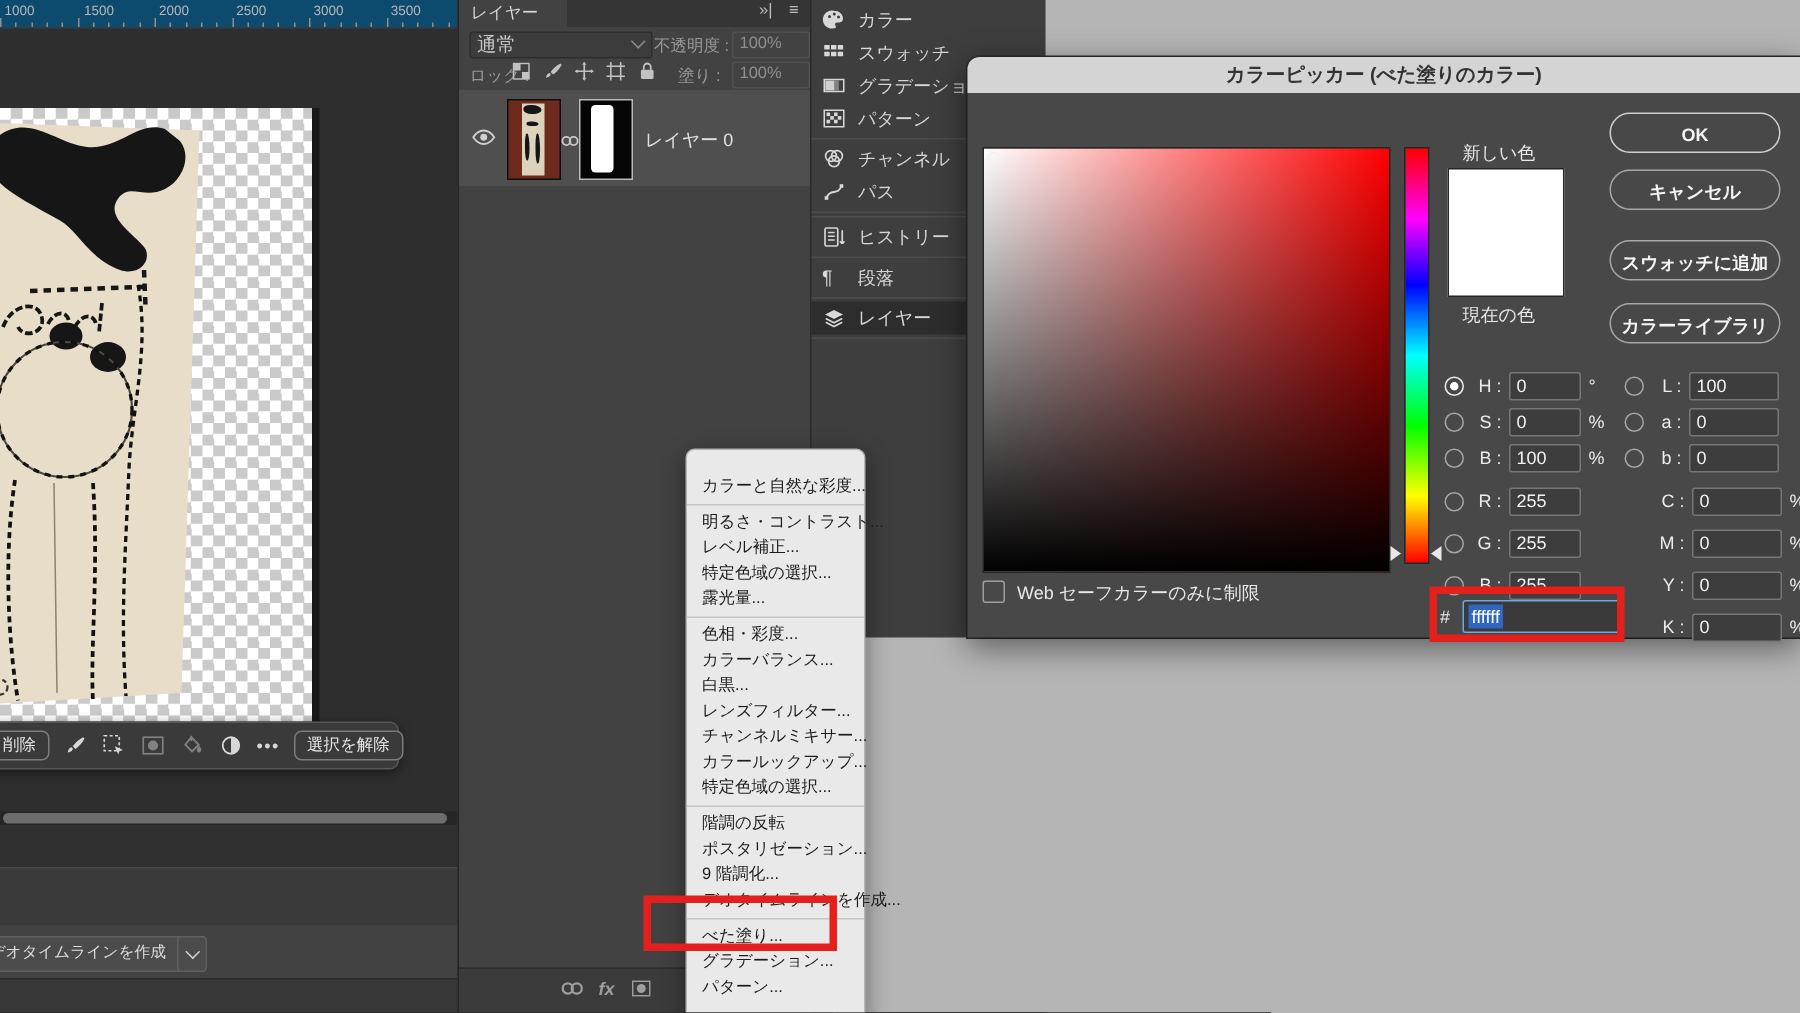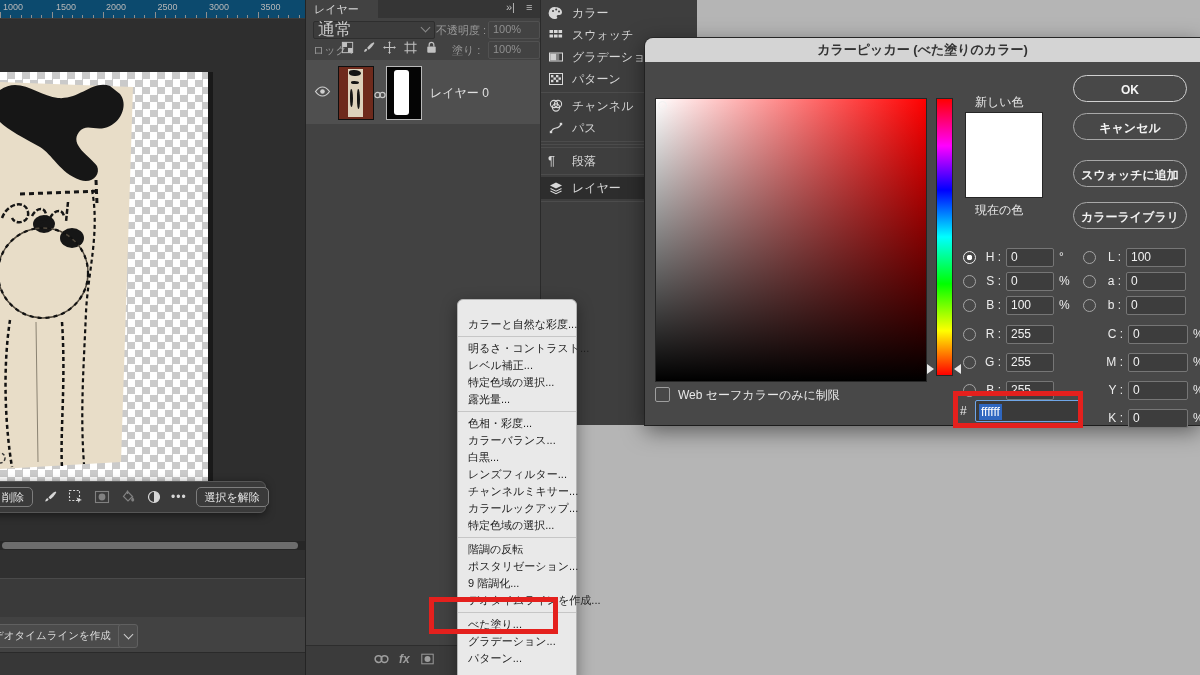--- a/index.html
+++ b/index.html
@@ -44,21 +44,21 @@
   .chev.dim{border-color:#8a8a8a;}
 
   
   #layers-panel{position:absolute;left:305px;top:0;width:235px;height:675px;background:#424242;border-left:1px solid #242424;}
   #lp-tabbar{position:absolute;left:0;top:0;width:235px;height:18px;background:#353535;}
   #lp-tab{position:absolute;left:0;top:0;height:18px;width:64px;background:#424242;color:#d6d6d6;
     font-size:11px;line-height:18px;padding-left:8px;}
   .lp-tab-ic{position:absolute;top:1px;color:#bdbdbd;font-size:11px;}
   #lp-blendrow{position:absolute;left:0;top:20px;width:235px;height:18px;}
   .dd-box{position:absolute;background:#3c3c3c;border:1px solid #2e2e2e;border-radius:2px;height:16px;
-    font-size:17px;color:#c9c9c9;line-height:15px;padding:0 4px;}
+    font-size:13px;color:#c9c9c9;line-height:15px;padding:0 4px;}
   .dim-label{position:absolute;font-size:11px;color:#989898;}
   .valbox{position:absolute;height:16px;border:1px solid #515151;border-radius:2px;font-size:11px;
     color:#8f8f8f;line-height:15px;padding:0 4px;background:transparent;}
   #lp-lockrow{position:absolute;left:0;top:40px;width:235px;height:18px;}
   #lock-icons{position:absolute;left:34px;top:0;display:flex;gap:6px;}
   #lock-icons span{width:15px;height:15px;color:#c2c2c2;display:inline-flex;}
   #lock-icons svg{width:15px;height:15px;}
   #layer-row{position:absolute;left:0;top:60px;width:235px;height:64px;background:#4f4f4f;}
   #eye-btn{position:absolute;left:8px;top:24px;width:17px;height:15px;color:#cfcfcf;}
   #eye-btn svg{width:17px;height:15px;}
@@ -425,20 +425,30 @@
           <svg viewBox="0 0 16 16" xmlns="http://www.w3.org/2000/svg">
             <path d="M3 12 C5.5 5 10.5 11 13 4" stroke="currentColor" fill="none" stroke-width="1.2"></path>
             <rect x="1.8" y="10.8" width="2.4" height="2.4" fill="currentColor"></rect>
             <rect x="11.8" y="2.8" width="2.4" height="2.4" fill="currentColor"></rect>
           </svg>
         </span>
         <span class="strip-label">パス</span>
       </div>
       <div class="strip-sep"></div>
       <div class="strip-sep"></div>
+      <div class="strip-item">
+        <span class="strip-icon">
+          <svg viewBox="0 0 16 16" xmlns="http://www.w3.org/2000/svg">
+            <rect x="2" y="2" width="8.5" height="12" rx="1" stroke="currentColor" fill="none" stroke-width="1.1"></rect>
+            <path d="M4 5h4.5M4 7.5h4.5M4 10h4.5" stroke="currentColor" stroke-width="1"></path>
+            <path d="M13.5 3.5v9M13.5 12.5l-1.6-1.6M13.5 12.5l1.4-1.6" stroke="currentColor" fill="none" stroke-width="1.1"></path>
+          </svg>
+        </span>
+        <span class="strip-label">ヒストリー</span>
+      </div>
       <div class="strip-sep"></div>
       <div class="strip-item">
         <span class="strip-icon">
           <span style="font-size:13px;line-height:15px;">¶</span>
         </span>
         <span class="strip-label">段落</span>
       </div>
       <div class="strip-sep"></div>
       <div class="strip-item selected">
         <span class="strip-icon">

